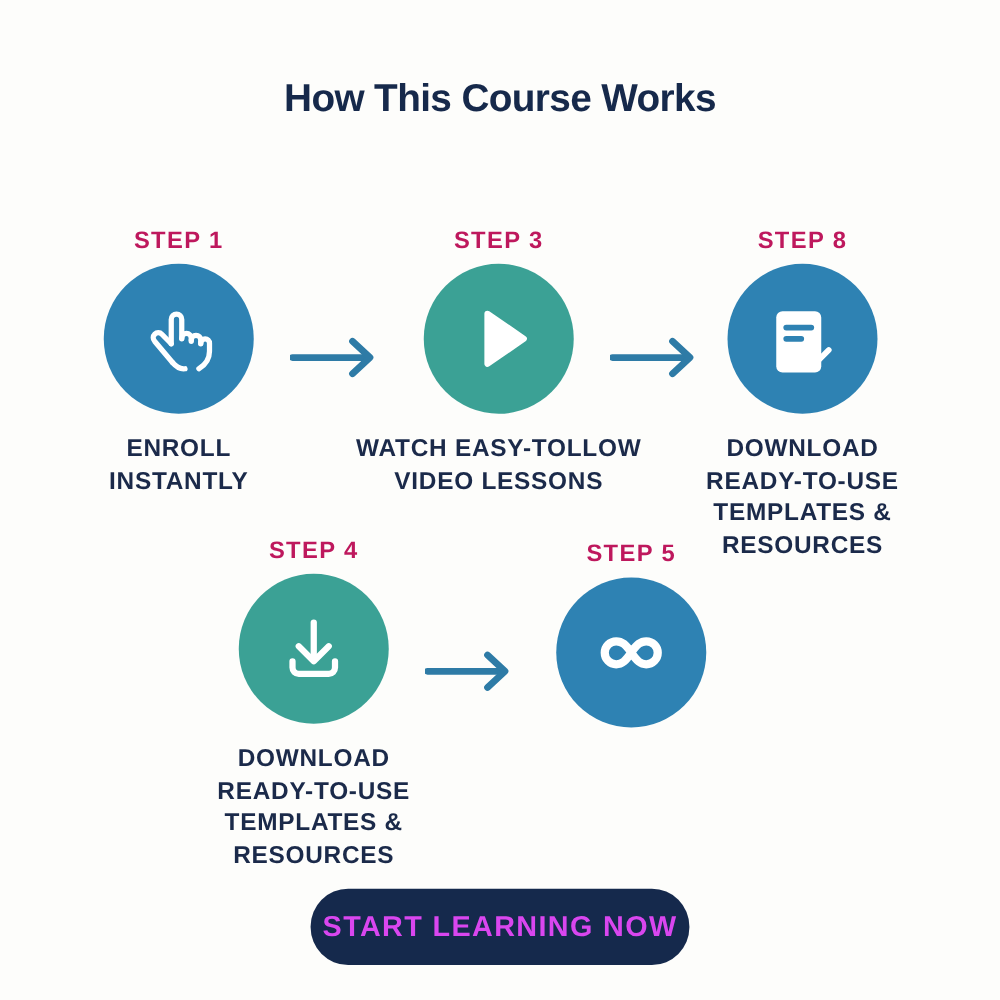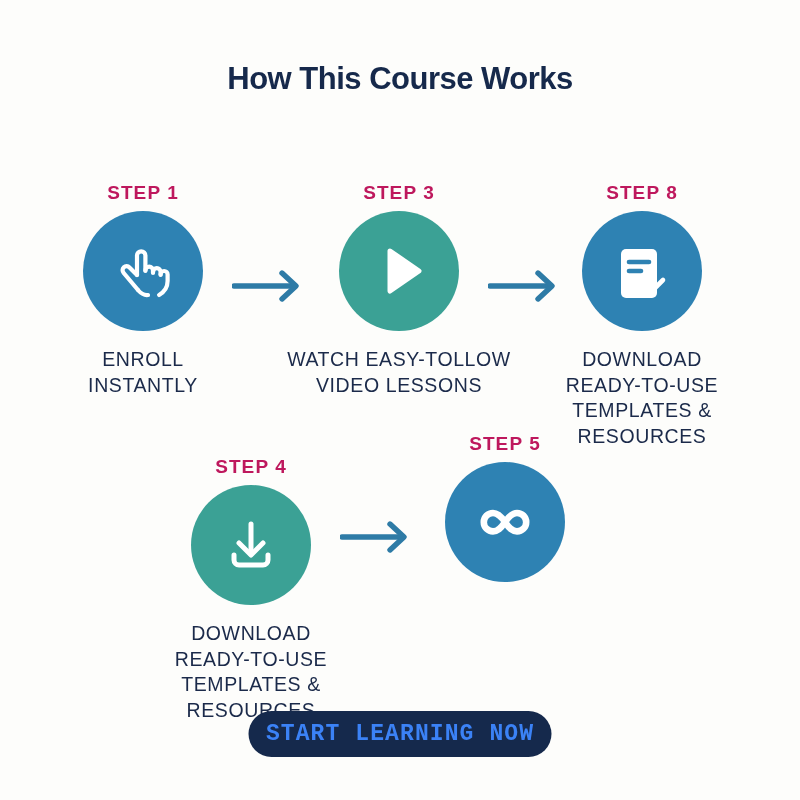--- a/index.html
+++ b/index.html
@@ -60,47 +60,47 @@
     justify-content: center;
   }
   .circle svg { display: block; }
 
   .circle.blue  { background: #2e82b3; }
   .circle.teal  { background: #3ba195; }
 
   .step-caption {
     margin-top: 16px;
     font-size: 19.5px;
-    font-weight: normal;
+    font-weight: bold;
     letter-spacing: 0.6px;
     line-height: 1.32;
     color: #1b2a4a;
     white-space: pre-line;
   }
 
   
   .arrow {
     position: absolute;
     width: 74px;
     height: 34px;
   }
 
   
   .cta {
     position: absolute;
     left: 50%;
     transform: translateX(-50%);
     top: 711px;
     background: #15294c;
-    color: #3b82f6;
+    color: #d946ef;
     border: none;
     border-radius: 30px;
     width: 303px;
-    height: 46px;
-    font-family: Liberation Mono, monospace;
+    height: 61px;
+    font-family: Liberation Sans, sans-serif;
     font-size: 23px;
     font-weight: bold;
     letter-spacing: 1.1px;
     cursor: pointer;
     padding: 0;
   }
 </style>
 </head>
 <body>
 
@@ -169,21 +169,21 @@
           </g>
         </svg>
       </span>
     </div>
     <div class="step-caption">DOWNLOAD
 READY-TO-USE
 TEMPLATES &amp;
 RESOURCES</div>
   </div>
 
-  <div class="step" style="left:131px; top:457px;">
+  <div class="step" style="left:131px; top:431px;">
     <div class="step-label">STEP 4</div>
     <div class="circle teal">
       <span>
         <svg width="62" height="62" viewBox="0 0 62 62" fill="none" stroke="#ffffff" stroke-width="5" stroke-linecap="round" stroke-linejoin="round">
           <line x1="31" y1="10" x2="31" y2="40"></line>
           <polyline points="19,29 31,41 43,29"></polyline>
           <path d="M14 41 v5 a5 5 0 0 0 5 5 h24 a5 5 0 0 0 5 -5 v-5"></path>
         </svg>
       </span>
     </div>

